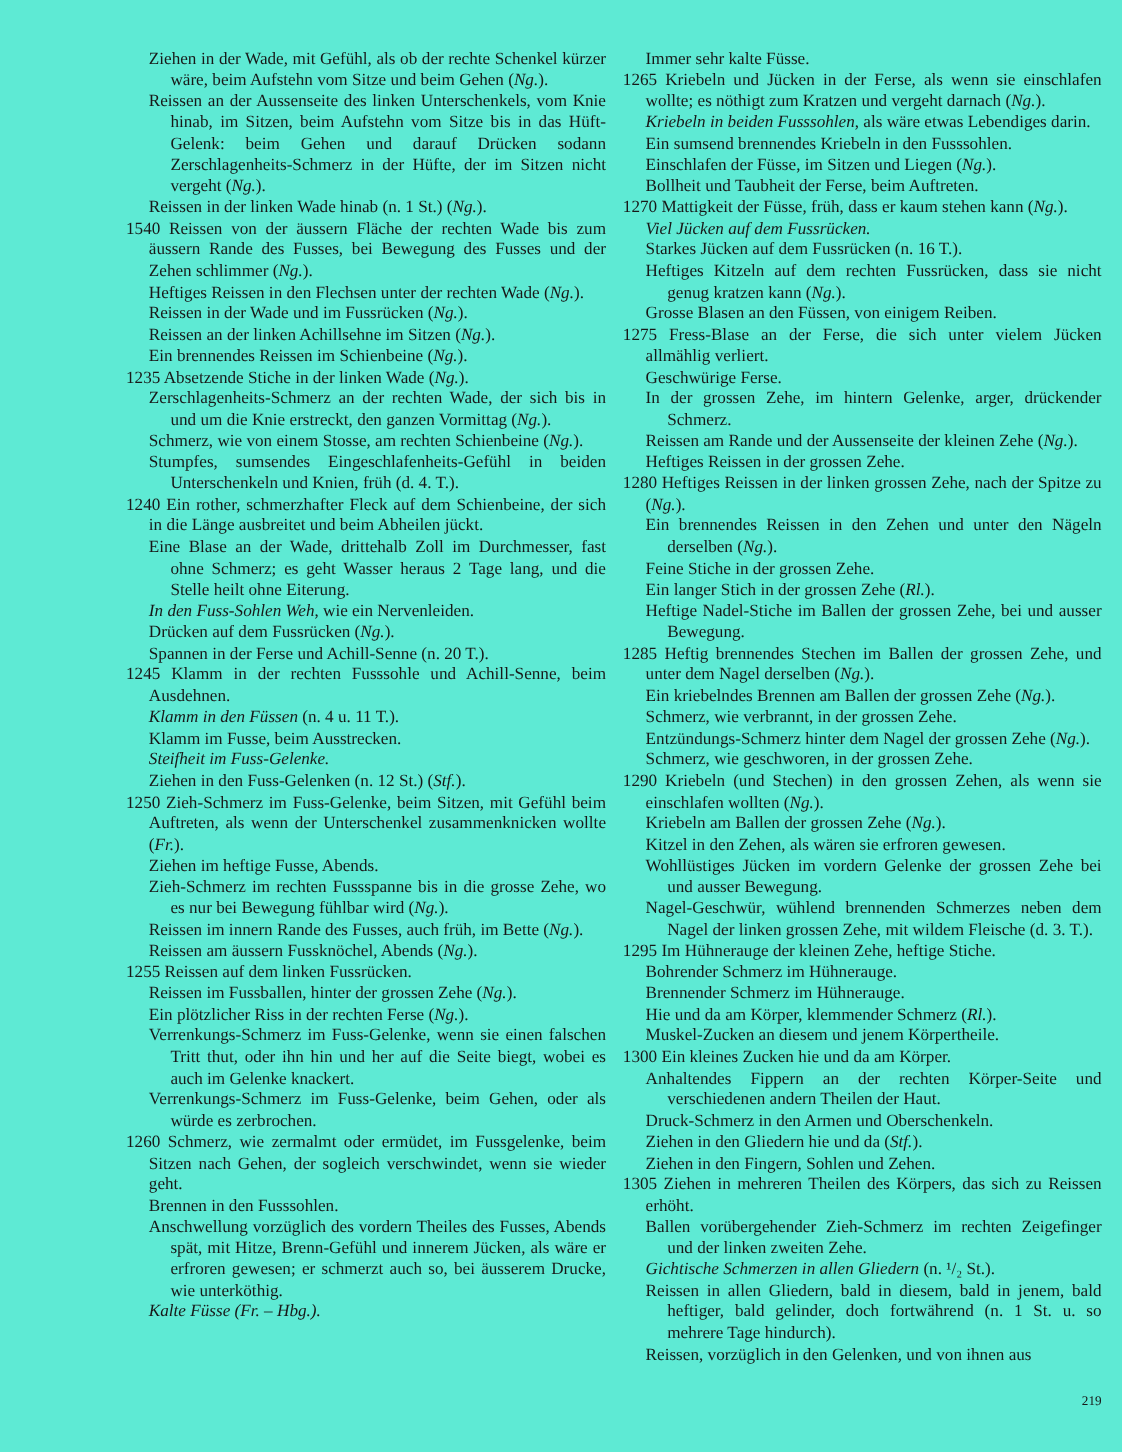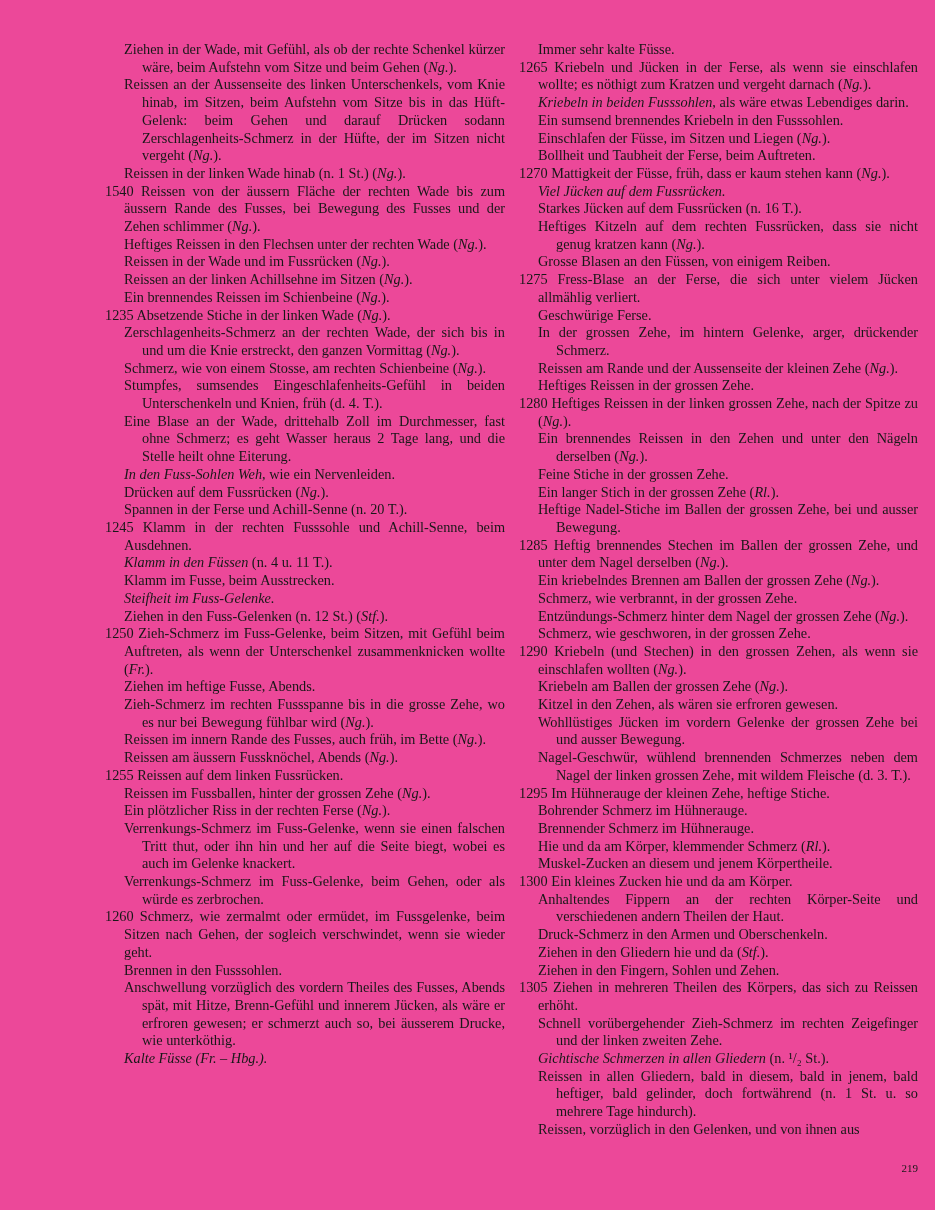--- a/index.html
+++ b/index.html
@@ -4,21 +4,21 @@
 <style>
   html, body {
     margin: 0;
     padding: 0;
     background: #ffffff;
   }
   #page {
     position: relative;
     width: 935px;
     height: 1210px;
-    background: #ec4899;
+    background: #5eead4;
     overflow: hidden;
     font-family: "Liberation Serif", "DejaVu Serif", serif;
     color: #181818;
   }
   .col {
     position: absolute;
     top: 41px;
     width: 400px;
     font-size: 14.3px;
     line-height: 17.7px;
@@ -50,20 +50,21 @@
       <p class="entry plain">Reissen in der linken Wade hinab (n. 1 St.) (<i>Ng.</i>).</p>
       <p class="entry numbered"><span class="num">1540 </span>Reissen von der äussern Fläche der rechten Wade bis zum äussern Rande des Fusses, bei Bewegung des Fusses und der Zehen schlimmer (<i>Ng.</i>).</p>
       <p class="entry plain">Heftiges Reissen in den Flechsen unter der rechten Wade (<i>Ng.</i>).</p>
       <p class="entry plain">Reissen in der Wade und im Fussrücken (<i>Ng.</i>).</p>
       <p class="entry plain">Reissen an der linken Achillsehne im Sitzen (<i>Ng.</i>).</p>
       <p class="entry plain">Ein brennendes Reissen im Schienbeine (<i>Ng.</i>).</p>
       <p class="entry numbered"><span class="num">1235 </span>Absetzende Stiche in der linken Wade (<i>Ng.</i>).</p>
       <p class="entry plain">Zerschlagenheits-Schmerz an der rechten Wade, der sich bis in und um die Knie erstreckt, den ganzen Vormittag (<i>Ng.</i>).</p>
       <p class="entry plain">Schmerz, wie von einem Stosse, am rechten Schienbeine (<i>Ng.</i>).</p>
       <p class="entry plain">Stumpfes, sumsendes Eingeschlafenheits-Gefühl in beiden Unterschenkeln und Knien, früh (d. 4. T.).</p>
+      <p class="entry numbered"><span class="num">1240 </span>Ein rother, schmerzhafter Fleck auf dem Schienbeine, der sich in die Länge ausbreitet und beim Abheilen jückt.</p>
       <p class="entry plain">Eine Blase an der Wade, drittehalb Zoll im Durchmesser, fast ohne Schmerz; es geht Wasser heraus 2 Tage lang, und die Stelle heilt ohne Eiterung.</p>
       <p class="entry plain"><span class="it">In den Fuss-Sohlen Weh</span>, wie ein Nervenleiden.</p>
       <p class="entry plain">Drücken auf dem Fussrücken (<i>Ng.</i>).</p>
       <p class="entry plain">Spannen in der Ferse und Achill-Senne (n. 20 T.).</p>
       <p class="entry numbered"><span class="num">1245 </span>Klamm in der rechten Fusssohle und Achill-Senne, beim Ausdehnen.</p>
       <p class="entry plain"><span class="it">Klamm in den Füssen</span> (n. 4 u. 11 T.).</p>
       <p class="entry plain">Klamm im Fusse, beim Ausstrecken.</p>
       <p class="entry plain"><span class="it">Steifheit im Fuss-Gelenke.</span></p>
       <p class="entry plain">Ziehen in den Fuss-Gelenken (n. 12 St.) (<i>Stf.</i>).</p>
       <p class="entry numbered"><span class="num">1250 </span>Zieh-Schmerz im Fuss-Gelenke, beim Sitzen, mit Gefühl beim Auftreten, als wenn der Unterschenkel zusammenknicken wollte (<i>Fr.</i>).</p>
@@ -117,19 +118,19 @@
       <p class="entry plain">Bohrender Schmerz im Hühnerauge.</p>
       <p class="entry plain">Brennender Schmerz im Hühnerauge.</p>
       <p class="entry plain">Hie und da am Körper, klemmender Schmerz (<i>Rl.</i>).</p>
       <p class="entry plain">Muskel-Zucken an diesem und jenem Körpertheile.</p>
       <p class="entry numbered"><span class="num">1300 </span>Ein kleines Zucken hie und da am Körper.</p>
       <p class="entry plain">Anhaltendes Fippern an der rechten Körper-Seite und verschiedenen andern Theilen der Haut.</p>
       <p class="entry plain">Druck-Schmerz in den Armen und Oberschenkeln.</p>
       <p class="entry plain">Ziehen in den Gliedern hie und da (<i>Stf.</i>).</p>
       <p class="entry plain">Ziehen in den Fingern, Sohlen und Zehen.</p>
       <p class="entry numbered"><span class="num">1305 </span>Ziehen in mehreren Theilen des Körpers, das sich zu Reissen erhöht.</p>
-      <p class="entry plain">Schnell vorübergehender Zieh-Schmerz im rechten Zeigefinger und der linken zweiten Zehe.</p>
+      <p class="entry plain">Ballen vorübergehender Zieh-Schmerz im rechten Zeigefinger und der linken zweiten Zehe.</p>
       <p class="entry plain"><span class="it">Gichtische Schmerzen in allen Gliedern</span> (n. ¹/₂ St.).</p>
       <p class="entry plain">Reissen in allen Gliedern, bald in diesem, bald in jenem, bald heftiger, bald gelinder, doch fortwährend (n. 1 St. u. so mehrere Tage hindurch).</p>
       <p class="entry plain">Reissen, vorzüglich in den Gelenken, und von ihnen aus</p>
     </div>
   <div class="pagenum">219</div>
 </div>
 
 </body></html>

